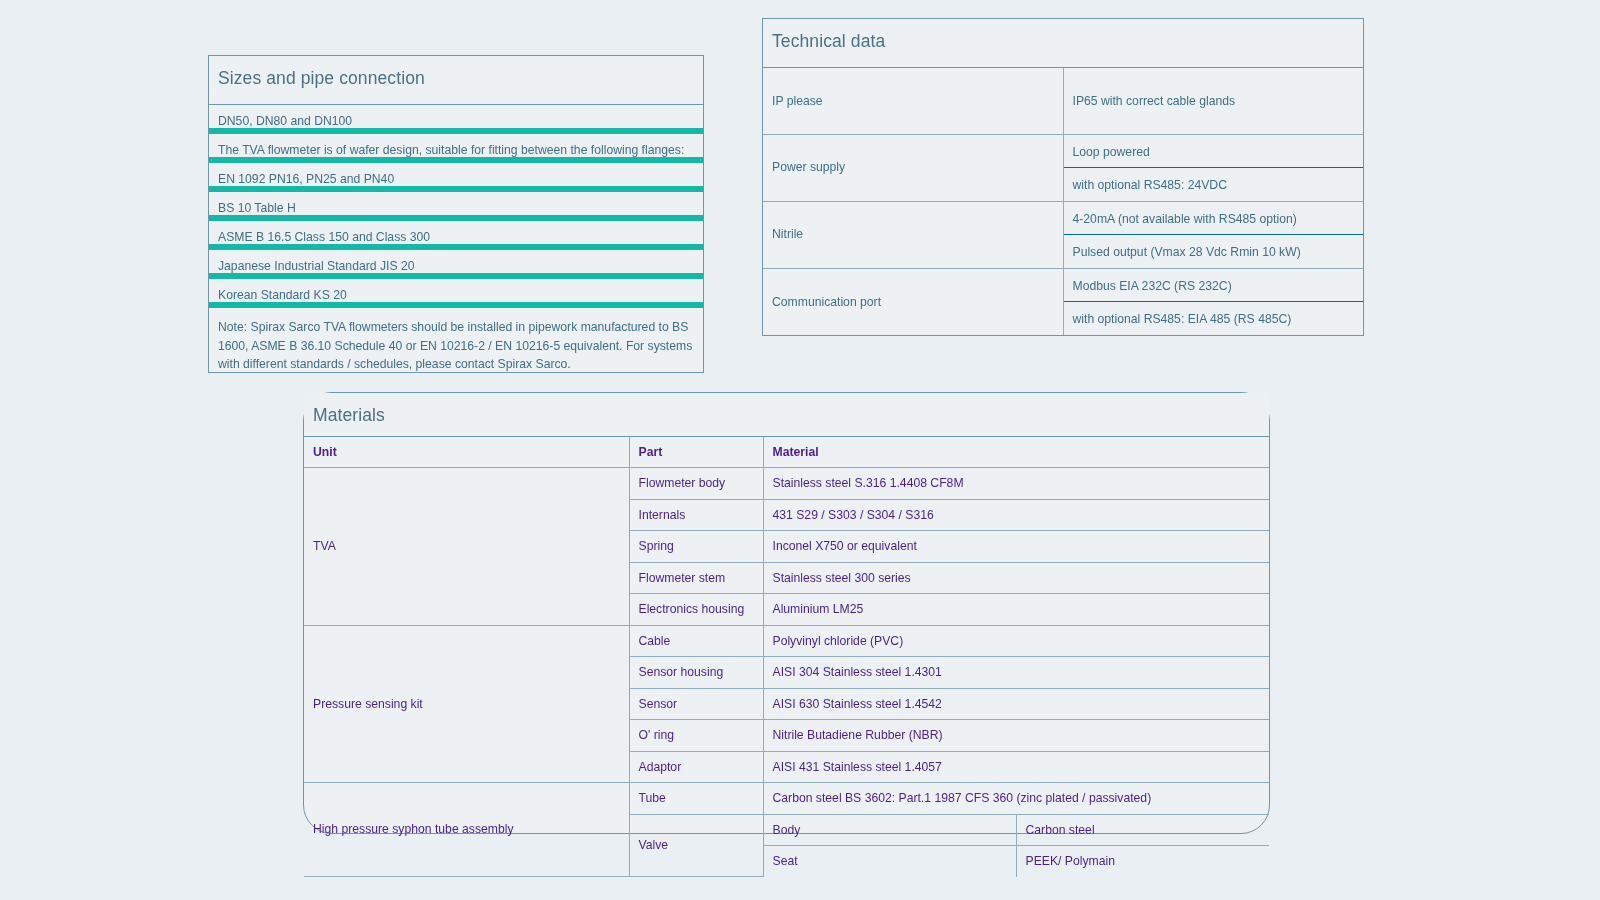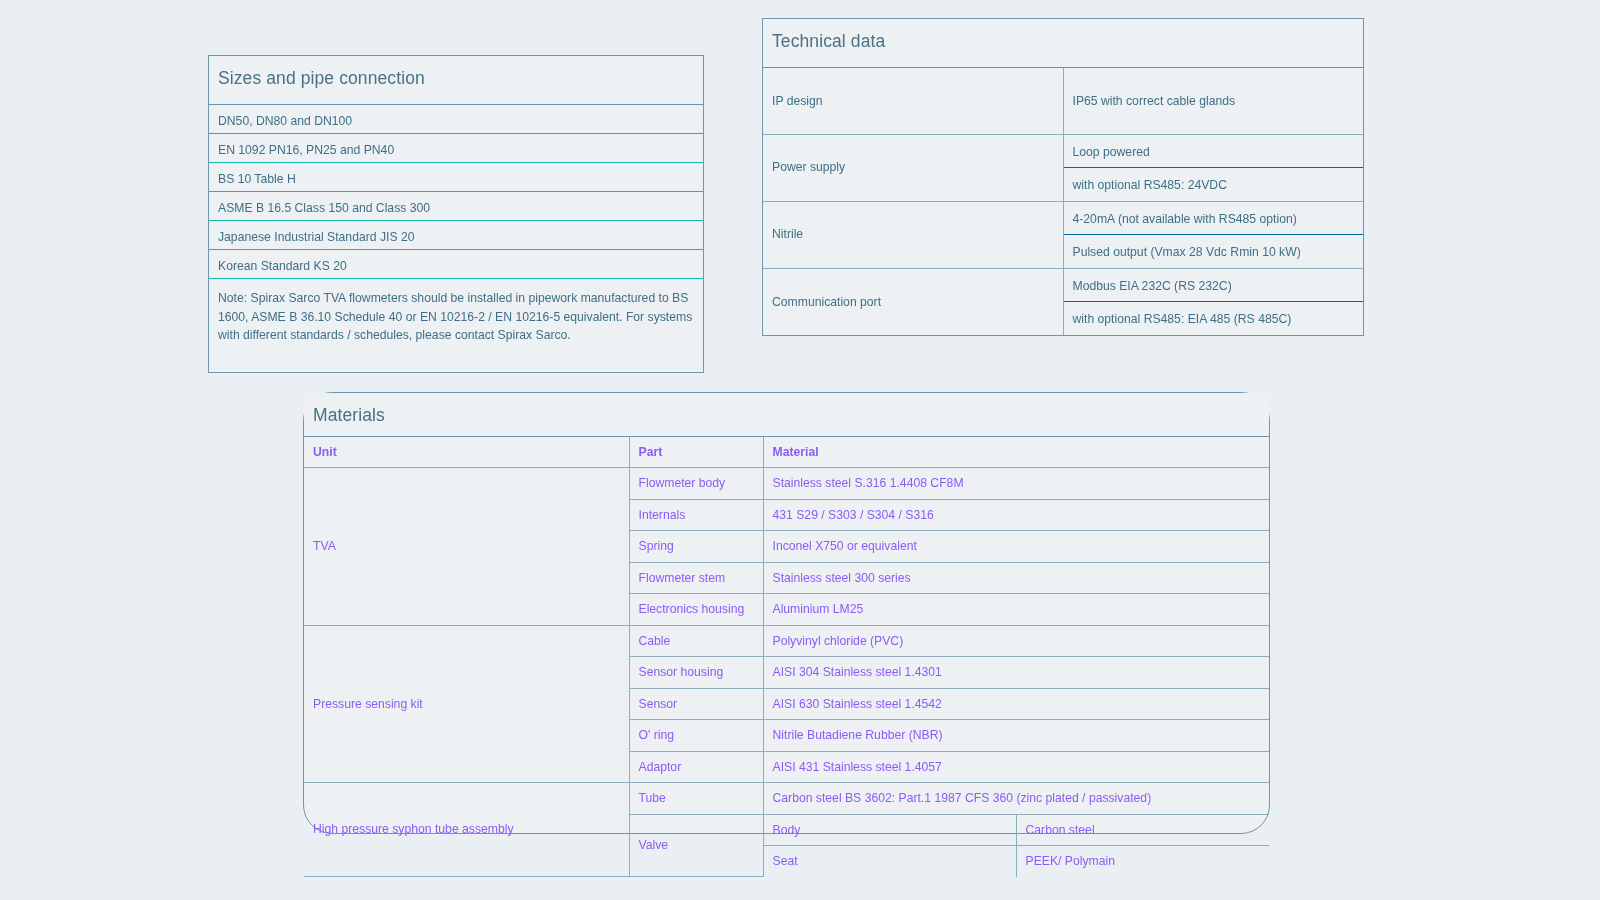--- a/index.html
+++ b/index.html
@@ -33,21 +33,21 @@
     border-bottom: 1px solid #6e97aa;
     box-sizing: border-box;
     background: #edf1f4;
   }
 
   
   .list-row {
     font-size: 12.2px;
     color: #3f6f86;
     padding: 8px 9px 7px 9px;
-    border-bottom: 1px solid #14b8a6;
+    border-bottom: 6px solid #14b8a6;
     box-sizing: border-box;
     line-height: 1.35;
   }
   .list-row:last-child { border-bottom: none; }
   .list-row.note {
     padding: 10px 9px 11px 9px;
     line-height: 1.53;
   }
 
   
@@ -90,21 +90,21 @@
   .spec-value:last-child { border-bottom: none; }
 
   
   .mat-table {
     width: 100%;
     border-collapse: collapse;
     table-layout: fixed;
   }
   .mat-table th, .mat-table td {
     font-size: 12.2px;
-    color: #8b5cf6;
+    color: #4c1d95;
     text-align: left;
     font-weight: normal;
     padding: 7px 9px 7px 9px;
     border-right: 1px solid #8fadbd;
     border-bottom: 1px solid #8fadbd;
     vertical-align: middle;
     box-sizing: border-box;
     line-height: 1.35;
   }
   .mat-table th { font-weight: bold; }
@@ -115,35 +115,36 @@
   .col-part { width: 134px; }
   .col-sub  { width: 248px; }
 </style>
 </head>
 <body>
 
 <div class="panel" id="sizes-panel" style="left:208px; top:18px; width:496px; height:318px;margin-top:37px;">
   <div class="panel-title" style="height:49px;">Sizes and pipe connection</div>
   <div>
     <div class="list-row" style="height:29px;">DN50, DN80 and DN100</div>
+    <div class="list-row" style="height:29px;">The TVA flowmeter is of wafer design, suitable for fitting between the following flanges:</div>
     <div class="list-row" style="height:29px;">EN 1092 PN16, PN25 and PN40</div>
     <div class="list-row" style="height:29px;">BS 10 Table H</div>
     <div class="list-row" style="height:29px;">ASME B 16.5 Class 150 and Class 300</div>
     <div class="list-row" style="height:29px;">Japanese Industrial Standard JIS 20</div>
     <div class="list-row" style="height:29px;">Korean Standard KS 20</div>
     <div class="list-row note">Note: Spirax Sarco TVA flowmeters should be installed in pipework manufactured to BS 1600, ASME B 36.10 Schedule 40 or EN 10216-2 / EN 10216-5 equivalent. For systems with different standards / schedules, please contact Spirax Sarco.</div>
   </div>
 </div>
 
 <div class="panel" id="technical-panel" style="left:762px; top:18px; width:602px; height:318px;">
   <div class="panel-title" style="height:49px;">Technical data</div>
   <div class="spec-table">
 
     <div class="spec-row">
-      <div class="spec-label" style="height:66px;">IP design</div>
+      <div class="spec-label" style="height:66px;">IP please</div>
       <div class="spec-values">
         <div class="spec-value" style="height:65px; display:flex; align-items:center;">IP65 with correct cable glands</div>
       </div>
     </div>
 
     <div class="spec-row">
       <div class="spec-label" style="height:67px;">Power supply</div>
       <div class="spec-values">
         <div class="spec-value" style="height:33px;">Loop powered</div>
         <div class="spec-value" style="height:33px;">with optional RS485: 24VDC</div>

